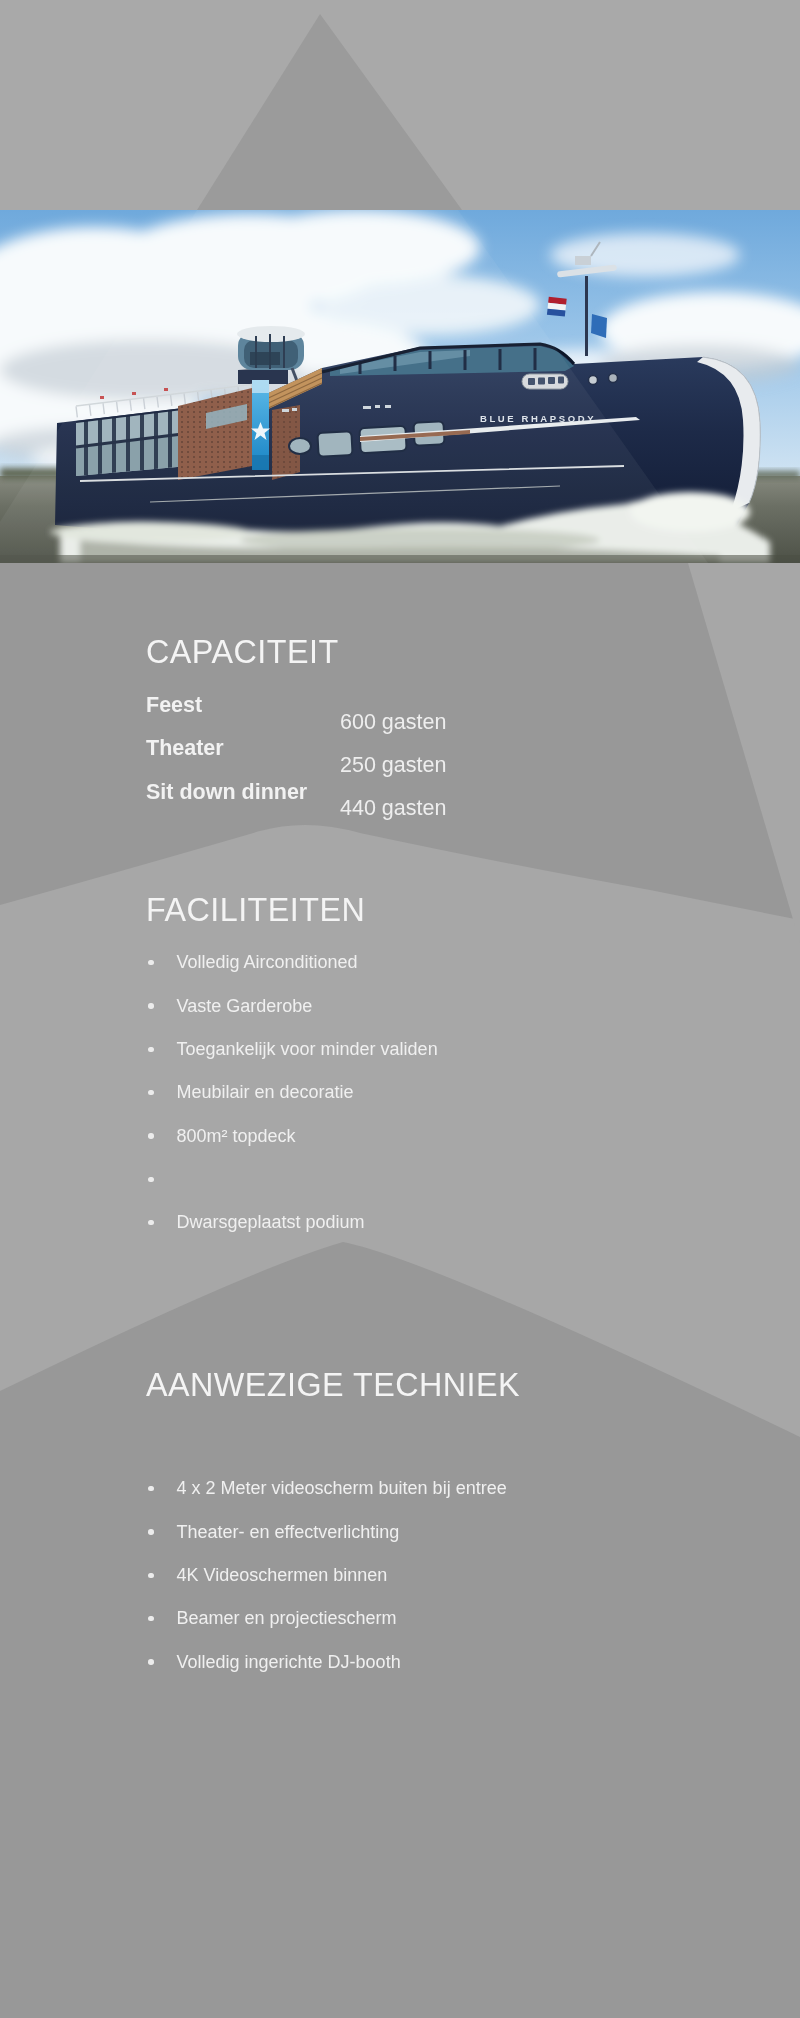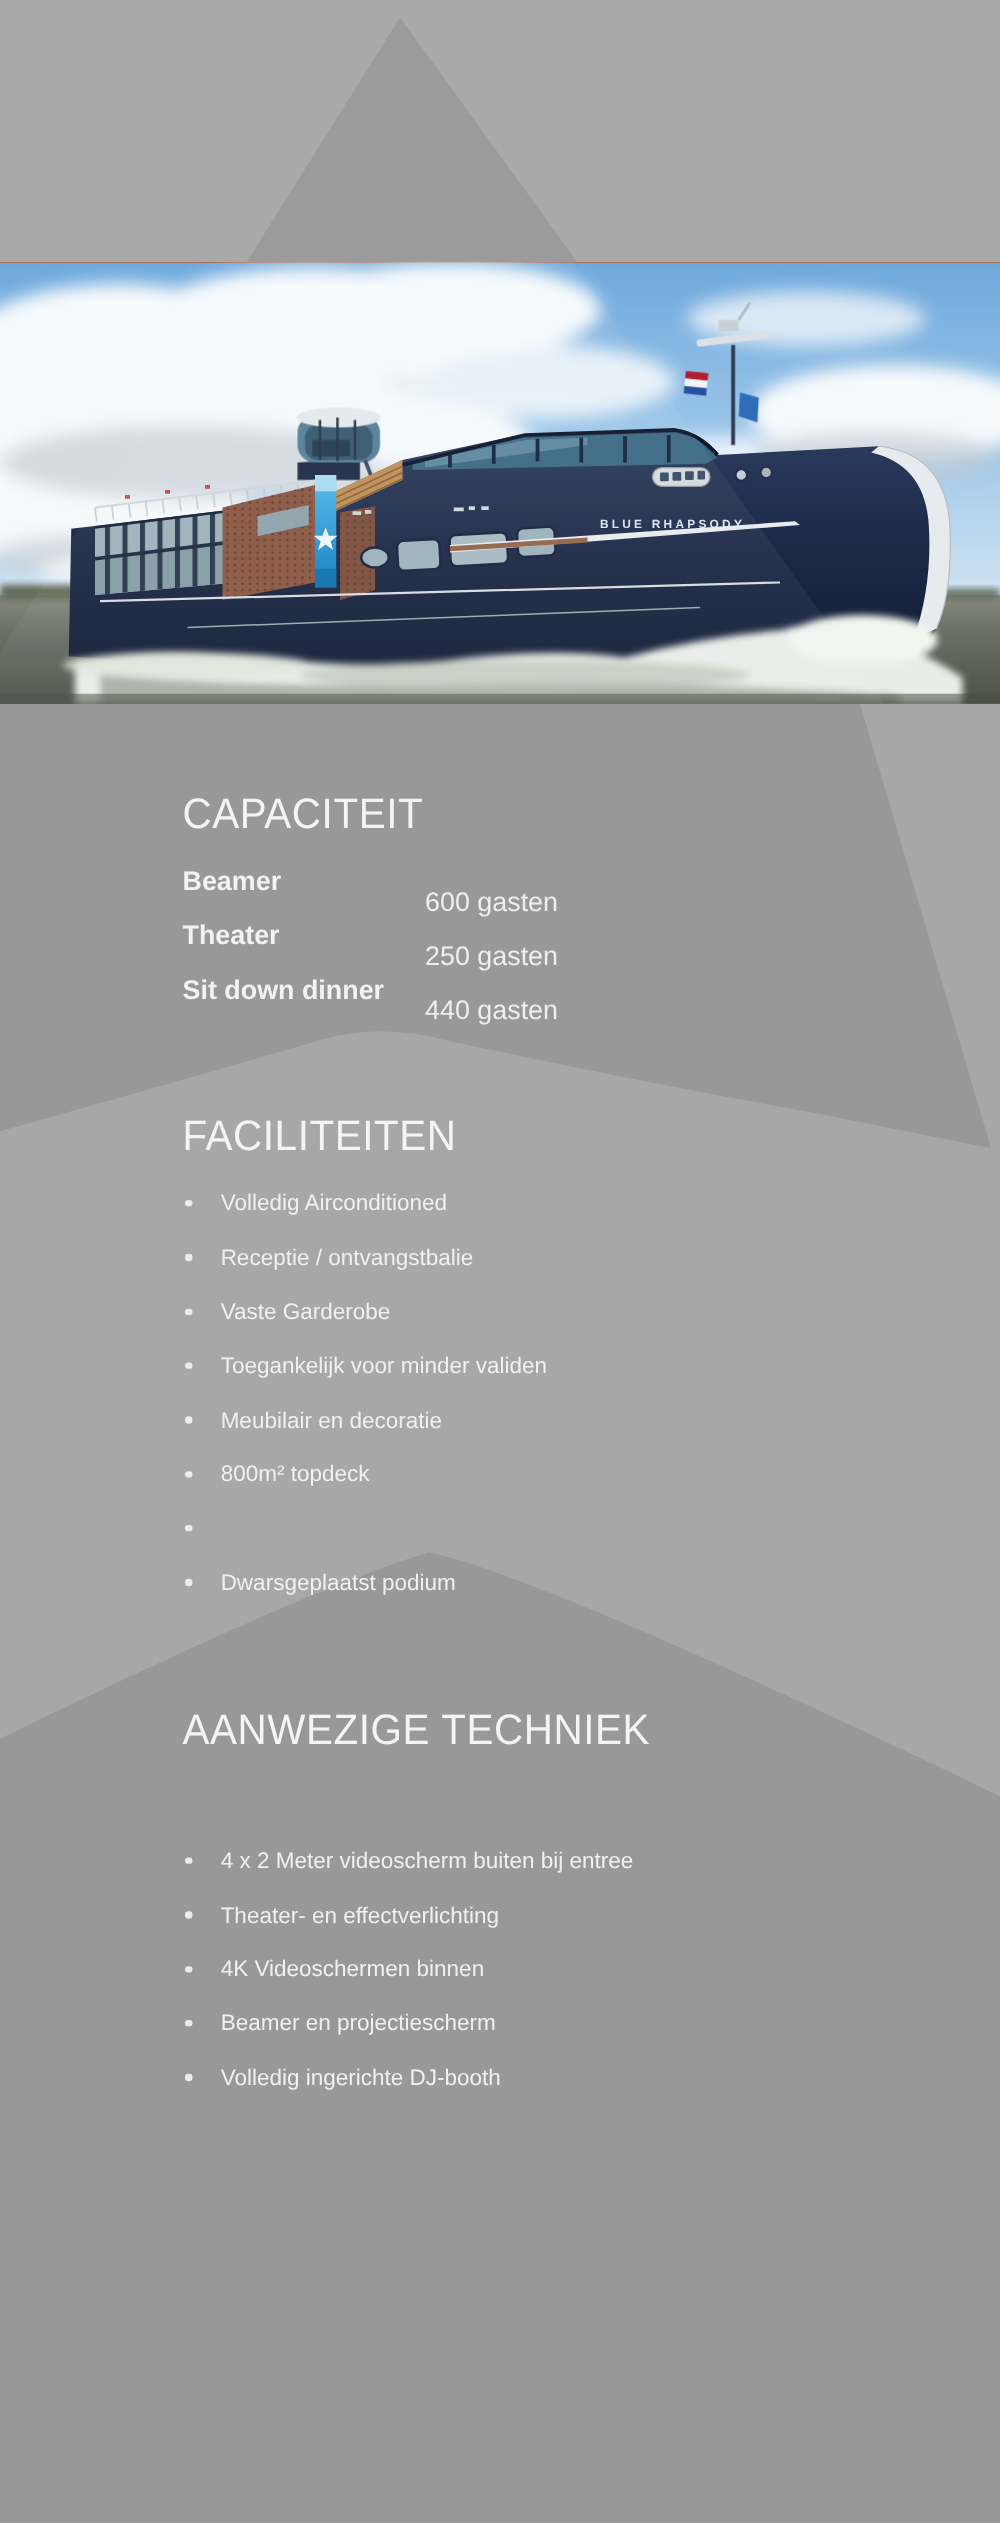--- a/index.html
+++ b/index.html
@@ -1,17 +1,17 @@
 <!DOCTYPE html>
 <html><head>
 <meta charset="utf-8">
 <style>
   html,body{margin:0;padding:0;background:#989898;}
   .page{position:relative;width:800px;height:2018px;margin:0 auto;overflow:hidden;
-        font-family:"Liberation Sans","DejaVu Sans",sans-serif;background:#c2410c;}
+        font-family:"Liberation Sans","DejaVu Sans",sans-serif;background:#ec4899;}
   .layer{position:absolute;left:0;display:block;}
   .header-bg{top:0;width:800px;height:210px;}
   .photo{top:210px;width:800px;height:353px;}
   .content-bg{top:563px;width:800px;height:1455px;}
 
   .section-title{position:absolute;left:146px;margin:0;color:#f4f4f4;font-weight:300;
        font-size:34px;line-height:34px;letter-spacing:.5px;transform:scaleX(.95);
        transform-origin:0 50%;white-space:nowrap;}
   #cap-title{top:634px;}
   #fac-title{top:892px;}
@@ -211,21 +211,21 @@
   <svg class="layer content-bg" viewBox="0 0 800 1455" preserveAspectRatio="none">
     <rect width="800" height="1455" fill="#989898"></rect>
     <path d="M0,342 Q150,300 260,268 Q307,255 360,270 Q520,304 650,327 L800,357 L800,874 Q430,696 343,679 Q250,706 0,828 Z" fill="#a7a7a7"></path>
     <polygon points="688,0 800,0 800,380" fill="#a7a7a7"></polygon>
   </svg>
 
   <h2 class="section-title" id="cap-title">CAPACITEIT</h2>
   <div class="cap-rows">
 
       <div class="cap-row">
-        <span class="cap-label">Beamer</span>
+        <span class="cap-label">Feest</span>
         <span class="cap-value">600 gasten</span>
       </div>
 
       <div class="cap-row">
         <span class="cap-label">Theater</span>
         <span class="cap-value">250 gasten</span>
       </div>
 
       <div class="cap-row">
         <span class="cap-label">Sit down dinner</span>
@@ -234,24 +234,20 @@
     </div>
 
   <h2 class="section-title" id="fac-title">FACILITEITEN</h2>
   <ul class="blist" id="fac-list">
 
       <li>
         <span class="dot"></span>
         <span>Volledig Airconditioned</span>
       </li>
 
-      <li>
-        <span class="dot"></span>
-        <span>Receptie / ontvangstbalie</span>
-      </li>
 
       <li>
         <span class="dot"></span>
         <span>Vaste Garderobe</span>
       </li>
 
       <li>
         <span class="dot"></span>
         <span>Toegankelijk voor minder validen</span>
       </li>

